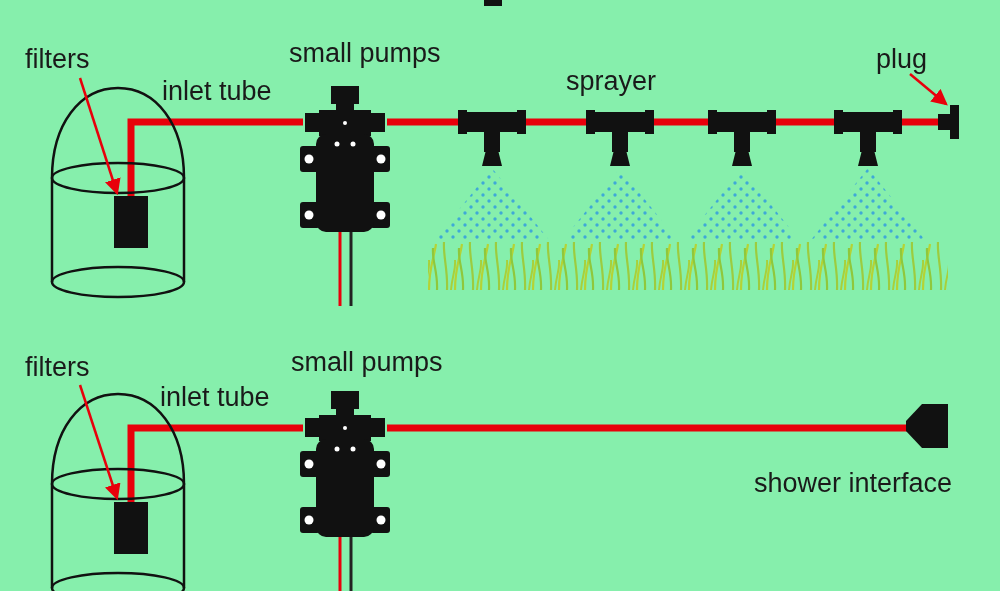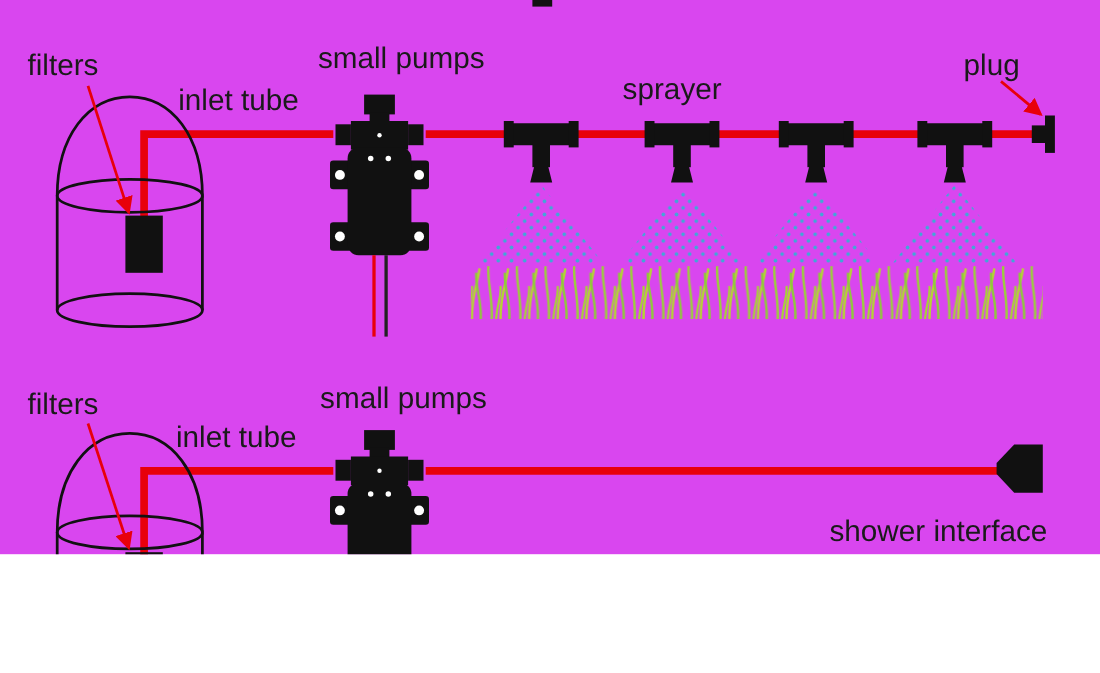--- a/index.html
+++ b/index.html
@@ -1,19 +1,19 @@
 <!DOCTYPE html>
 <html><head>
 <meta charset="utf-8">
 <style>
   html,body { margin:0; padding:0; background:#ffffff; }
   .canvas {
     position:relative;
-    width:1000px; height:504px;
-    background:#d946ef;
+    width:1000px; height:591px;
+    background:#86efac;
     overflow:hidden;
     font-family:"Liberation Sans", sans-serif;
   }
   svg { display:block; }
   .lbl {
     font-family:"Liberation Sans", sans-serif;
     font-size:27px;
     fill:#1a1a1a;
   }
 </style>

